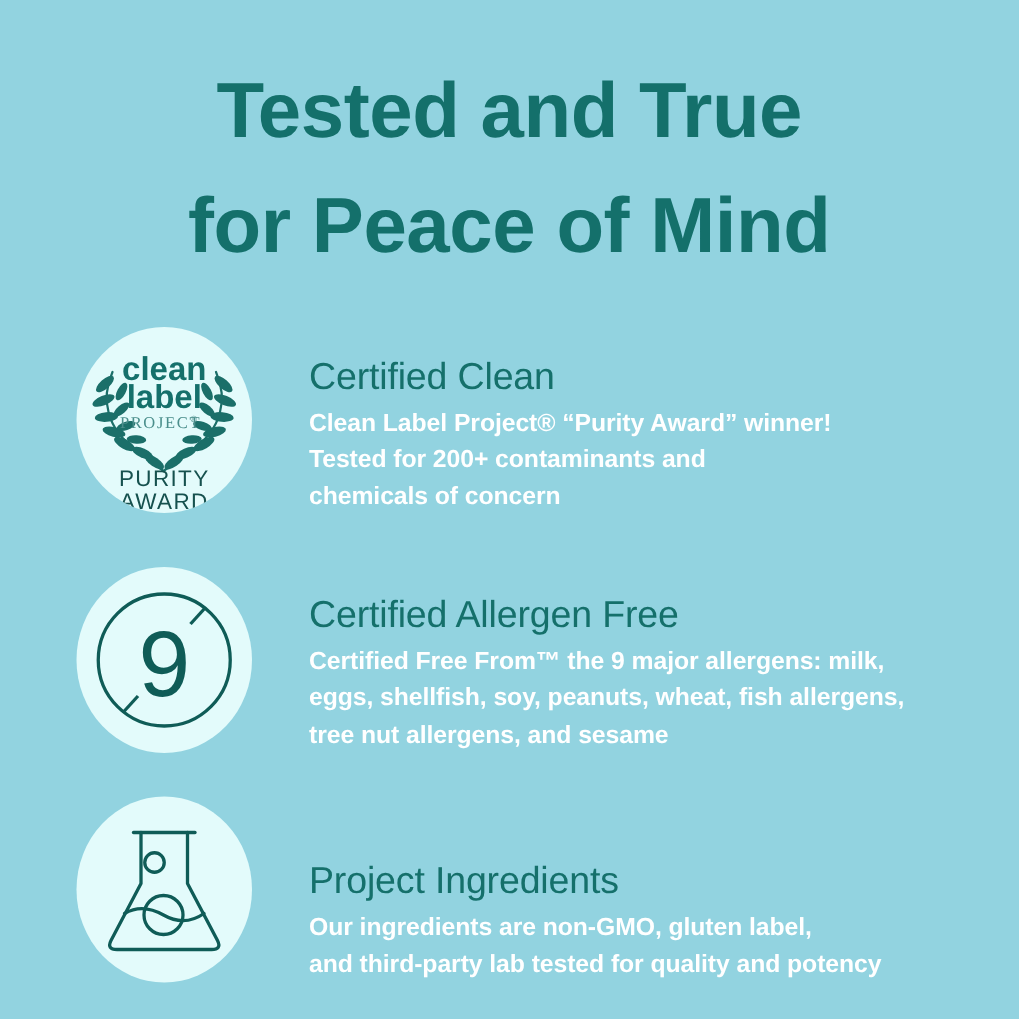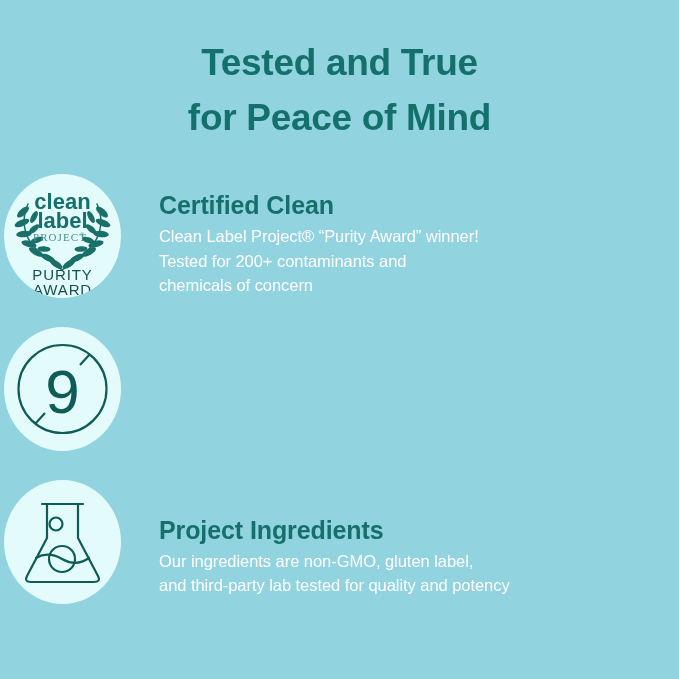--- a/index.html
+++ b/index.html
@@ -19,36 +19,37 @@
   .page {
     width: 679px;
     height: 679px;
     position: relative;
   }
 
   
   .headline {
     text-align: center;
     color: #14706b;
-    font-size: 37px;
+    font-size: 52px;
     font-weight: bold;
     line-height: 1.48;
     letter-spacing: -0.3px;
     padding-top: 36px;
     white-space: pre-line;
   }
 
   
   .features {
     margin-top: 28px;
   }
 
   .feature {
     display: flex;
-    align-items: center;
+    align-items: flex-end;
+    padding-left: 47px;
     padding-right: 18px;
   }
 
   .feature.row-1 { margin-top: 0px; }
   .feature.row-2 { margin-top: 28px; }
   .feature.row-3 { margin-top: 28px; }
 
   .icon-wrap {
     width: 125px;
     min-width: 125px;
@@ -73,32 +74,33 @@
     padding-left: 34px;
     padding-top: 16px;
   }
 
   .feature.row-2 .text-col { padding-top: 24px; }
   .feature.row-3 .text-col { padding-top: 28px; }
 
   .feature-title {
     color: #15706b;
     font-size: 25px;
-    font-weight: bold;
+    font-weight: normal;
     line-height: 1.2;
     letter-spacing: -0.1px;
   }
 
   .feature-body {
     color: #ffffff;
     font-size: 16.5px;
     line-height: 1.48;
     margin-top: 4px;
     white-space: pre-line;
     letter-spacing: -0.05px;
+    font-weight: bold;
   }
 
   
   .clp {
     width: 100%;
     height: 100%;
     position: relative;
   }
 </style>
 </head>
@@ -172,20 +174,26 @@
       <div class="icon-wrap">
         <div class="icon-circle">
           <svg width="117" height="124" viewBox="0 0 117 124" xmlns="http://www.w3.org/2000/svg">
             <circle cx="58.5" cy="62" r="44" fill="none" stroke="#0f5c57" stroke-width="2.2"></circle>
             <line x1="86" y1="27" x2="76" y2="38" stroke="#0f5c57" stroke-width="2.2" stroke-linecap="butt"></line>
             <line x1="41" y1="86" x2="31" y2="97" stroke="#0f5c57" stroke-width="2.2" stroke-linecap="butt"></line>
             <text x="58.5" y="86" text-anchor="middle" fill="#0f5c57" font-family="Liberation Sans, sans-serif" font-size="62">9</text>
           </svg>
         </div>
       </div>
+      <div class="text-col">
+        <div class="feature-title">Certified Allergen Free</div>
+        <div class="feature-body">Certified Free From™ the 9 major allergens: milk,
+eggs, shellfish, soy, peanuts, wheat, fish allergens,
+tree nut allergens, and sesame</div>
+      </div>
     </div>
 
     <div class="feature row-3">
       <div class="icon-wrap">
         <div class="icon-circle">
           <svg width="117" height="124" viewBox="0 0 117 124" xmlns="http://www.w3.org/2000/svg">
             <g fill="none" stroke="#0f5c57" stroke-width="2.2" stroke-linejoin="round" stroke-linecap="round">
 
               <line x1="38" y1="24" x2="79" y2="24"></line>
 

